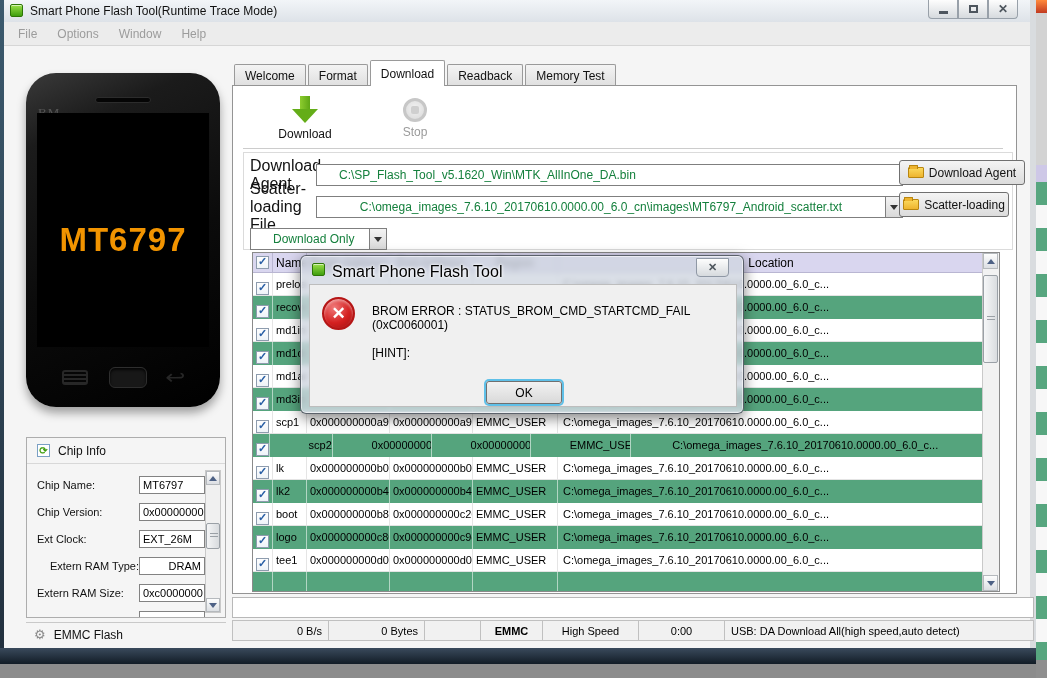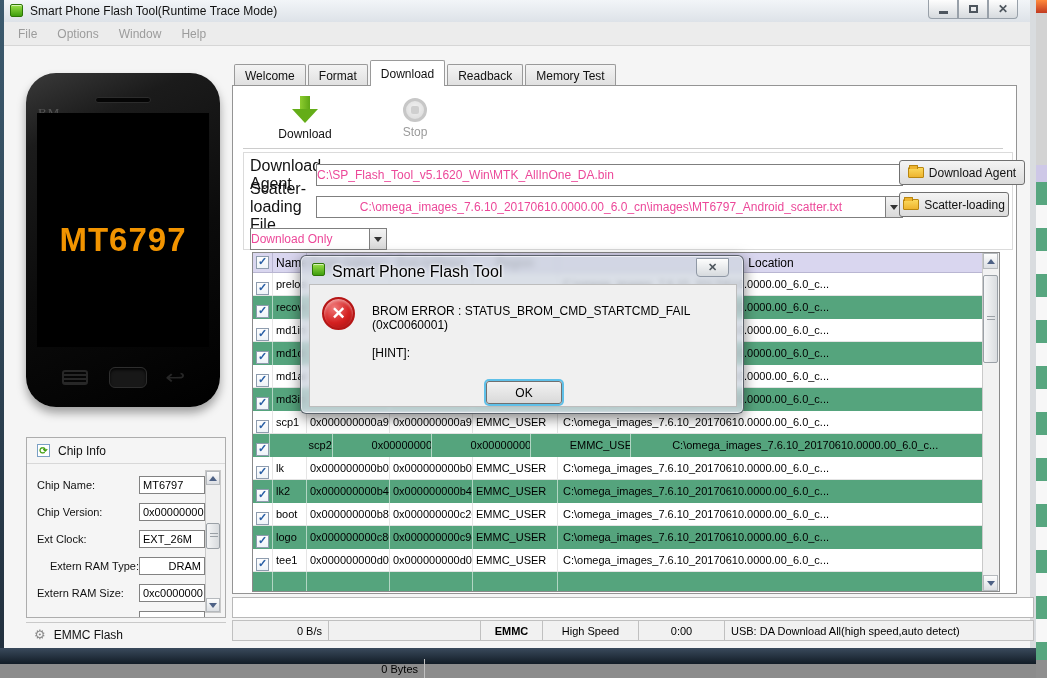--- a/index.html
+++ b/index.html
@@ -89,21 +89,21 @@
   .dl-head { position:absolute; left:0; top:13px; width:0; height:0; border-left:13px solid transparent; border-right:13px solid transparent; border-top:14px solid #64ad18; }
   .stop-icon { width:24px; height:24px; margin:2px auto 0; border-radius:50%; border:3px solid #c7c7c7;
     background:radial-gradient(circle at 50% 40%, #f2f2f2, #d8d8d8); position:relative; }
   .stop-icon::after { content:""; position:absolute; left:5px; top:5px; width:8px; height:8px; background:#cfcfcf; border-radius:2px; }
   .tool .lbl { display:block; margin-top:3px; font-size:12px; color:#111; }
   .tool .lbl.dis { color:#9a9a9a; }
 
   #formbox { position:absolute; left:10px; top:66px; width:770px; height:98px; border:1px solid #dbdbdb; }
   .frow { position:absolute; left:6px; height:24px; display:flex; align-items:center; }
   .frow label { font-size:16px; color:#111; }
-  .tfield { height:22px; border:1px solid #7f7f7f; background:#fff; font-size:12px; padding:3px 0; color:#ec4899; overflow:hidden; white-space:nowrap; }
+  .tfield { height:22px; border:1px solid #7f7f7f; background:#fff; font-size:12px; padding:3px 22px; color:#15803d; overflow:hidden; white-space:nowrap; }
   .combo-arrow { width:17px; height:22px; border:1px solid #7f7f7f; border-left:none; background:linear-gradient(180deg,#f3f3f3,#d9d9d9); display:flex; align-items:center; justify-content:center; }
   .combo-arrow .tri-down { border-left-width:4px; border-right-width:4px; border-top:5px solid #333; }
   .browse-btn { position:absolute; height:25px; display:flex; align-items:center; justify-content:center; gap:5px;
     background:linear-gradient(180deg,#f4f4f4,#dcdcdc); border:1px solid #707070; border-radius:3px; font-size:12px; color:#111; }
   .folder { position:relative; width:16px; height:11px; background:linear-gradient(180deg,#fbd95c,#eeb42e); border:1px solid #b9860f; border-radius:1px; }
   .folder::before { content:""; position:absolute; left:0; top:-3px; width:7px; height:3px; background:#eeb42e; border:1px solid #b9860f; border-bottom:none; border-radius:1px 1px 0 0; }
 
   
   #ptable { position:absolute; left:248px; top:252px; width:748px; height:340px; border:1px solid #8a8a8a; background:#fff; overflow:hidden; }
   .trow { position:absolute; left:0; width:730px; height:23px; display:flex; }
@@ -464,21 +464,21 @@
           </div>
         <div class="sb-btn" style="bottom:0;">
             <div class="tri-down"></div>
           </div>
       </div>
     </div>
 
     <div id="progress"></div>
     <div id="statusbar">
         <div class="scell right" style="width: 96px;">0 B/s</div>
-        <div class="scell right" style="width: 96px; margin-top: 38px;">0 Bytes</div>
+        <div class="scell right" style="width: 96px;">0 Bytes</div>
         <div class="scell center" style="width: 56px;"></div>
         <div class="scell center bold" style="width: 62px;">EMMC</div>
         <div class="scell center" style="width: 96px;">High Speed</div>
         <div class="scell center" style="width: 86px;">0:00</div>
         <div class="scell left flex">USB: DA Download All(high speed,auto detect)</div>
       </div>
   </div>
 
   <div id="dialog">
     <div class="app-icon"></div>

